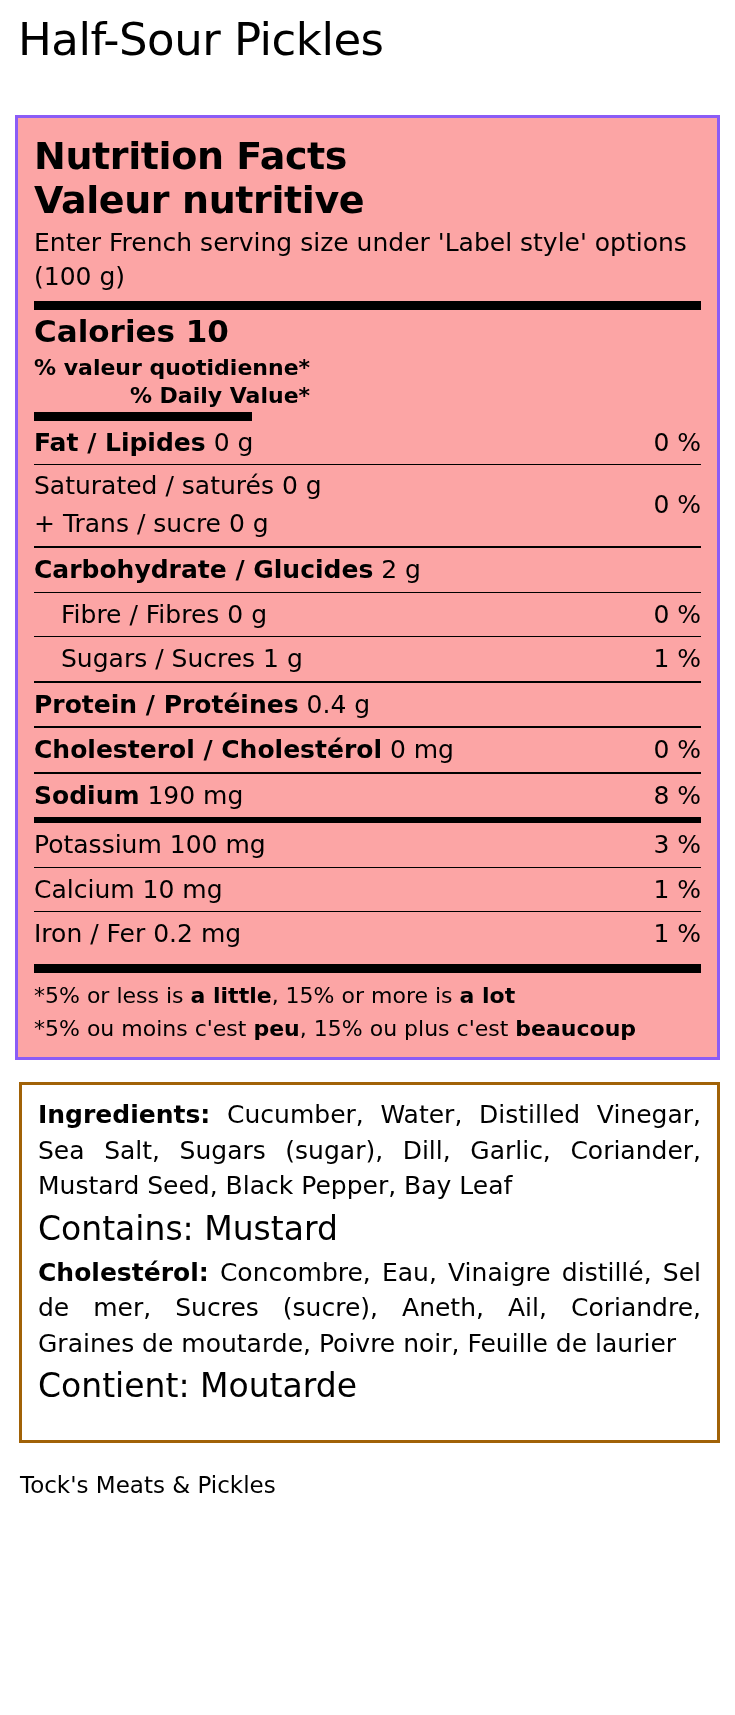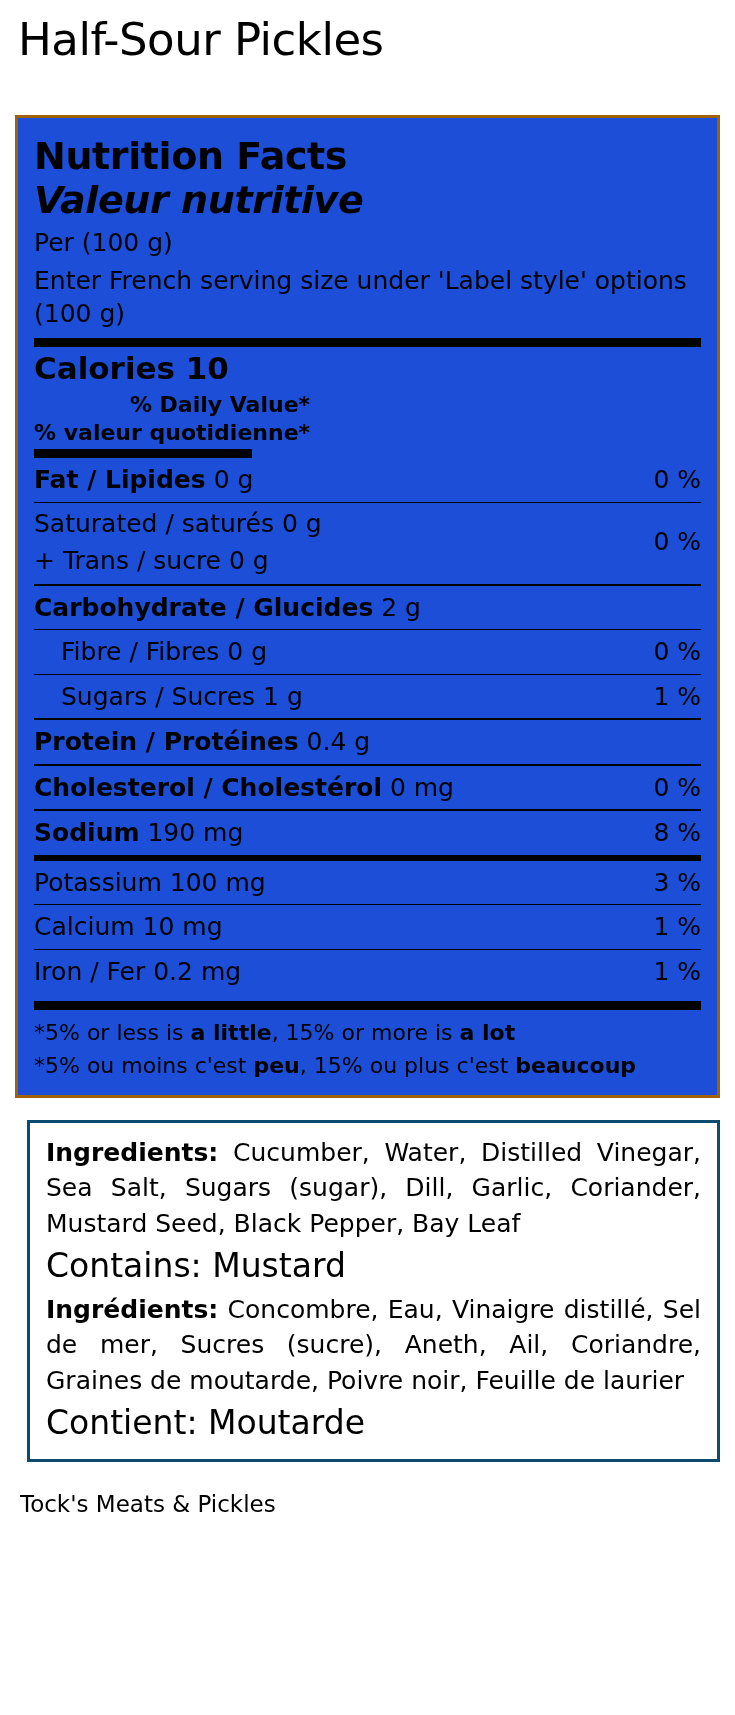--- a/index.html
+++ b/index.html
@@ -25,39 +25,38 @@
     font-size: 45px;
     font-weight: 400;
     line-height: 1.05;
     letter-spacing: -0.5px;
     margin: 8px 0 0 8px;
     padding-top: 8px;
   }
 
   
   .nf-panel {
-    border: 3px solid #a16207;
+    border: 3px solid #8b5cf6;
     margin: 52px 5px 0 5px;
     padding: 12px 16px 10px 16px;
-    background: #1d4ed8;
+    background: #fca5a5;
   }
   .nf-heading {
     font-size: 38px;
     font-weight: bold;
     line-height: 1.16;
     letter-spacing: -0.4px;
     margin: 4px 0 0 0;
   }
   .nf-heading2 {
     font-size: 38px;
     font-weight: bold;
     line-height: 1.16;
     letter-spacing: -0.4px;
     margin: 0 0 2px 0;
-    font-style: italic;
   }
   .nf-serving {
     font-size: 25px;
     line-height: 1.33;
     font-weight: 400;
     margin: 4px 0 0 0;
   }
 
   .rule-thick  { border-top: 9px solid #000; margin: 8px 0 0 0; }
   .rule-med    { border-top: 6px solid #000; margin: 0; }
@@ -122,23 +121,23 @@
 
   .footnote {
     font-size: 22px;
     line-height: 1.42;
     padding: 6px 0 2px 0;
   }
   .footnote div { padding: 1px 0; }
 
   
   .ing-panel {
-    border: 3px solid #0c4a6e;
-    margin: 22px 5px 0 17px;
-    padding: 12px 16px 10px 16px;
+    border: 3px solid #a16207;
+    margin: 22px 5px 0 9px;
+    padding: 12px 16px 28px 16px;
   }
   .ing-block {
     font-size: 25px;
     line-height: 1.42;
     text-align: justify;
     margin: 0 0 2px 0;
   }
   .ing-block .lead { font-weight: bold; }
   .ing-simple {
     font-size: 33px;
@@ -157,33 +156,32 @@
 
 <div class="page">
 
   <h1 class="product-title">Half-Sour Pickles</h1>
 
   <section class="nf-panel">
 
     <div class="nf-heading">Nutrition Facts</div>
     <div class="nf-heading2">Valeur nutritive</div>
 
-    <div class="nf-serving">Per (100 g)</div>
     <div class="nf-serving">Enter French serving size under 'Label style' options (100 g)</div>
 
     <div class="rule-thick"></div>
 
     <div class="cal-row">
       <div class="cal-left">
         <span>Calories</span>
         <span class="cal-amount">10</span>
       </div>
       <div class="dv-block">
+        <div>% valeur quotidienne*</div>
         <div>% Daily Value*</div>
-        <div>% valeur quotidienne*</div>
       </div>
     </div>
     <div class="cal-underline"></div>
 
     <div class="nutr-row">
       <div class="label">
         <span class="bold">Fat / Lipides</span>
         <span>0 g</span>
       </div>
       <div class="pct">0 %</div>
@@ -282,20 +280,20 @@
       <div><span>*5% ou moins c'est </span><span class="bold">peu</span><span>, 15% ou plus c'est </span><span class="bold">beaucoup</span></div>
     </div>
 
   </section>
 
   <section class="ing-panel">
     <p class="ing-block"><span class="lead">Ingredients:</span>&nbsp;<span>Cucumber, Water, Distilled Vinegar, Sea Salt, Sugars (sugar), Dill, Garlic, Coriander, Mustard Seed, Black Pepper, Bay Leaf</span></p>
 
     <p class="ing-simple"><span class="lead">Contains:</span>&nbsp;<span>Mustard</span></p>
 
-    <p class="ing-block"><span class="lead">Ingrédients:</span>&nbsp;<span>Concombre, Eau, Vinaigre distillé, Sel de mer, Sucres (sucre), Aneth, Ail, Coriandre, Graines de moutarde, Poivre noir, Feuille de laurier</span></p>
+    <p class="ing-block"><span class="lead">Cholestérol:</span>&nbsp;<span>Concombre, Eau, Vinaigre distillé, Sel de mer, Sucres (sucre), Aneth, Ail, Coriandre, Graines de moutarde, Poivre noir, Feuille de laurier</span></p>
 
     <p class="ing-simple"><span class="lead">Contient:</span>&nbsp;<span>Moutarde</span></p>
   </section>
 
   <div class="footer-note">Tock's Meats &amp; Pickles</div>
 
 </div>
 
 </body></html>

